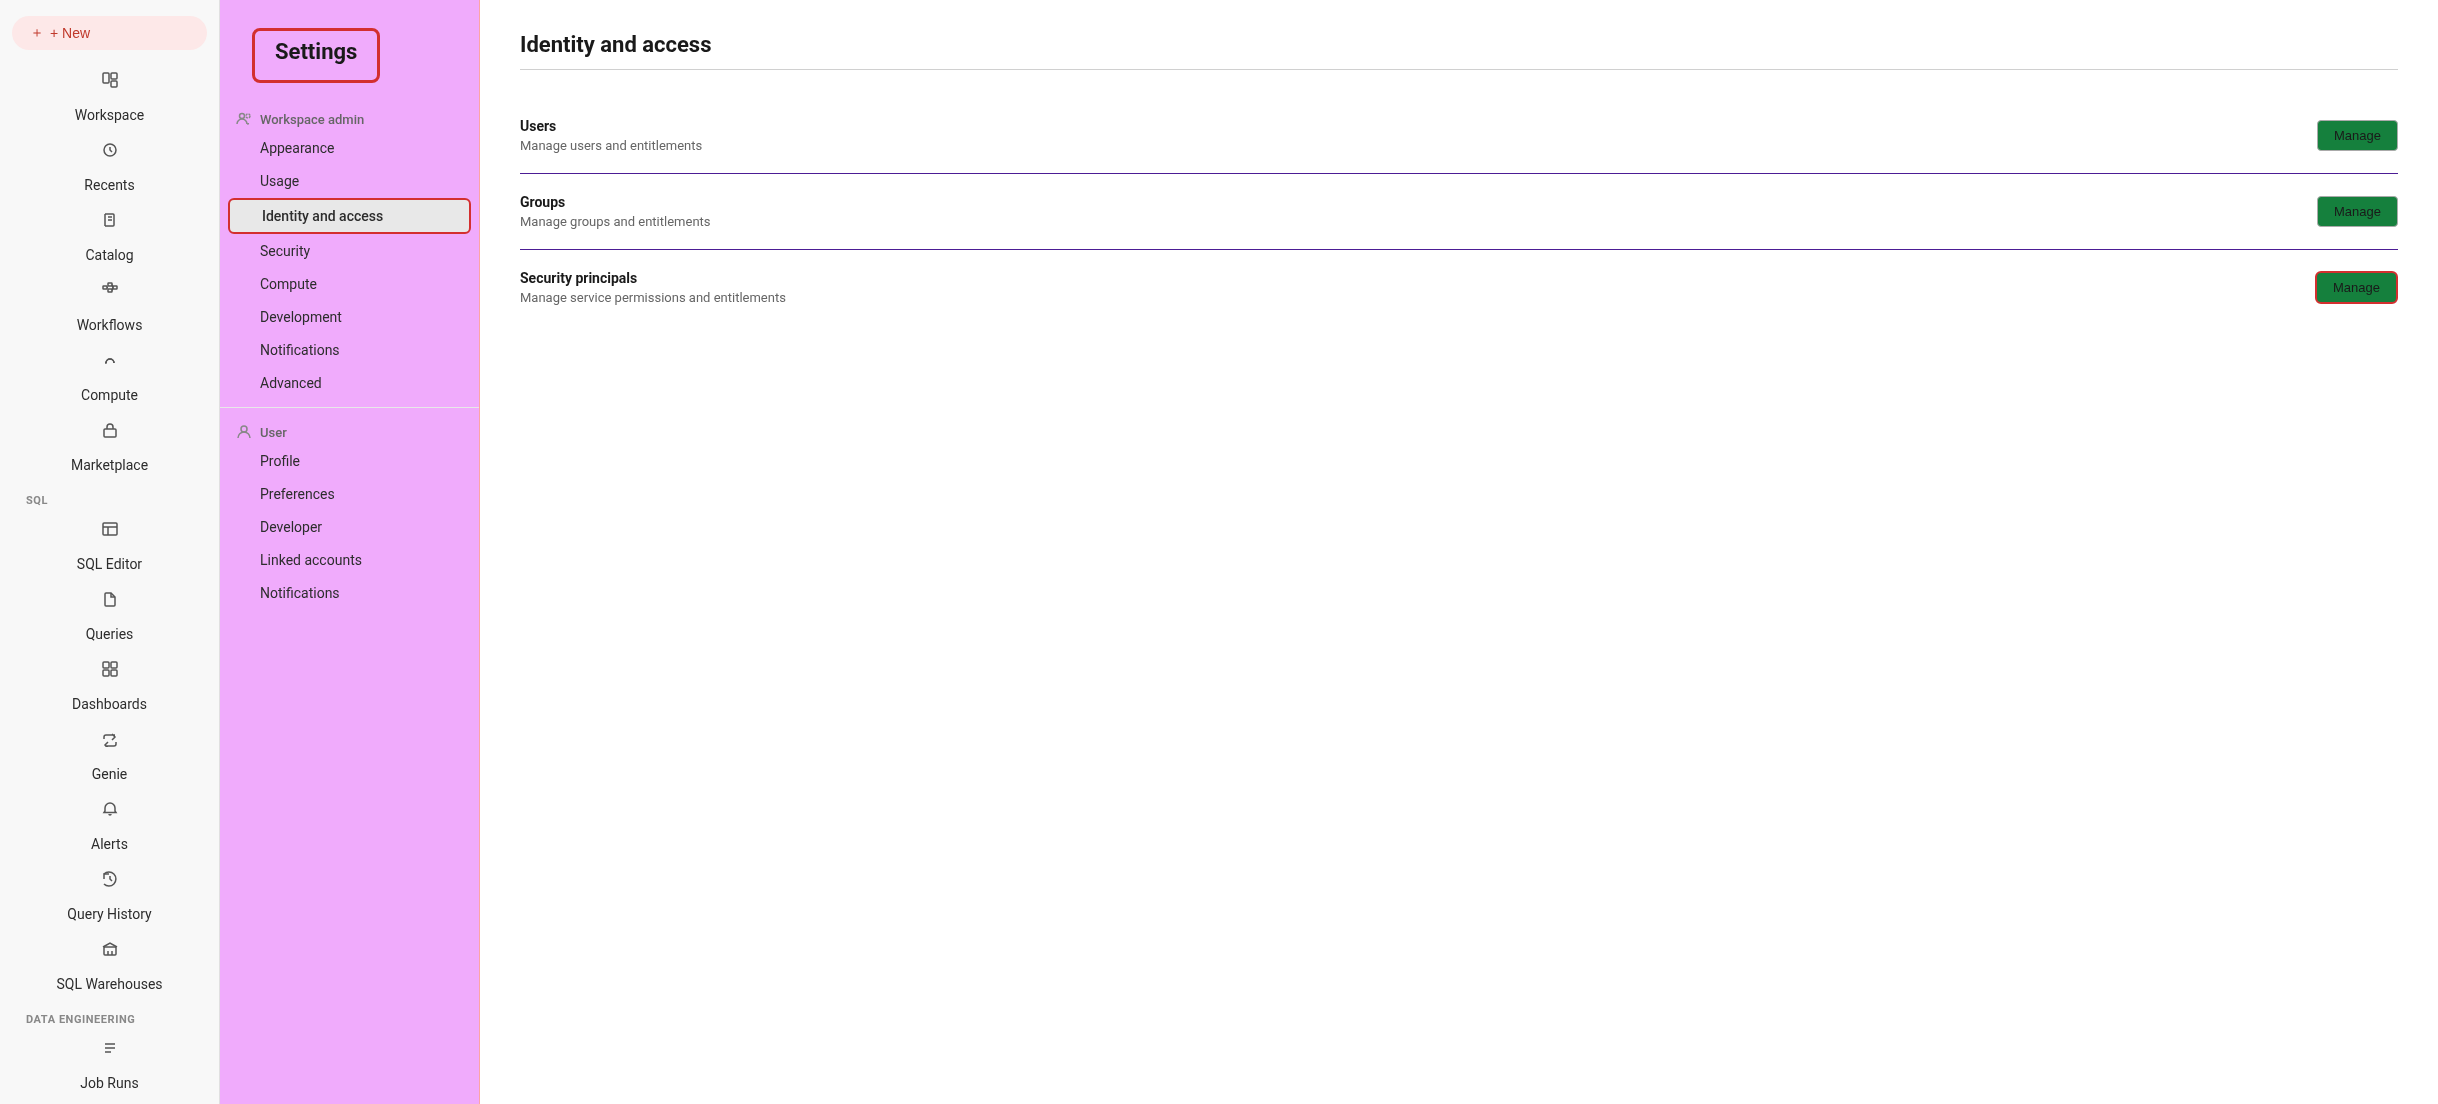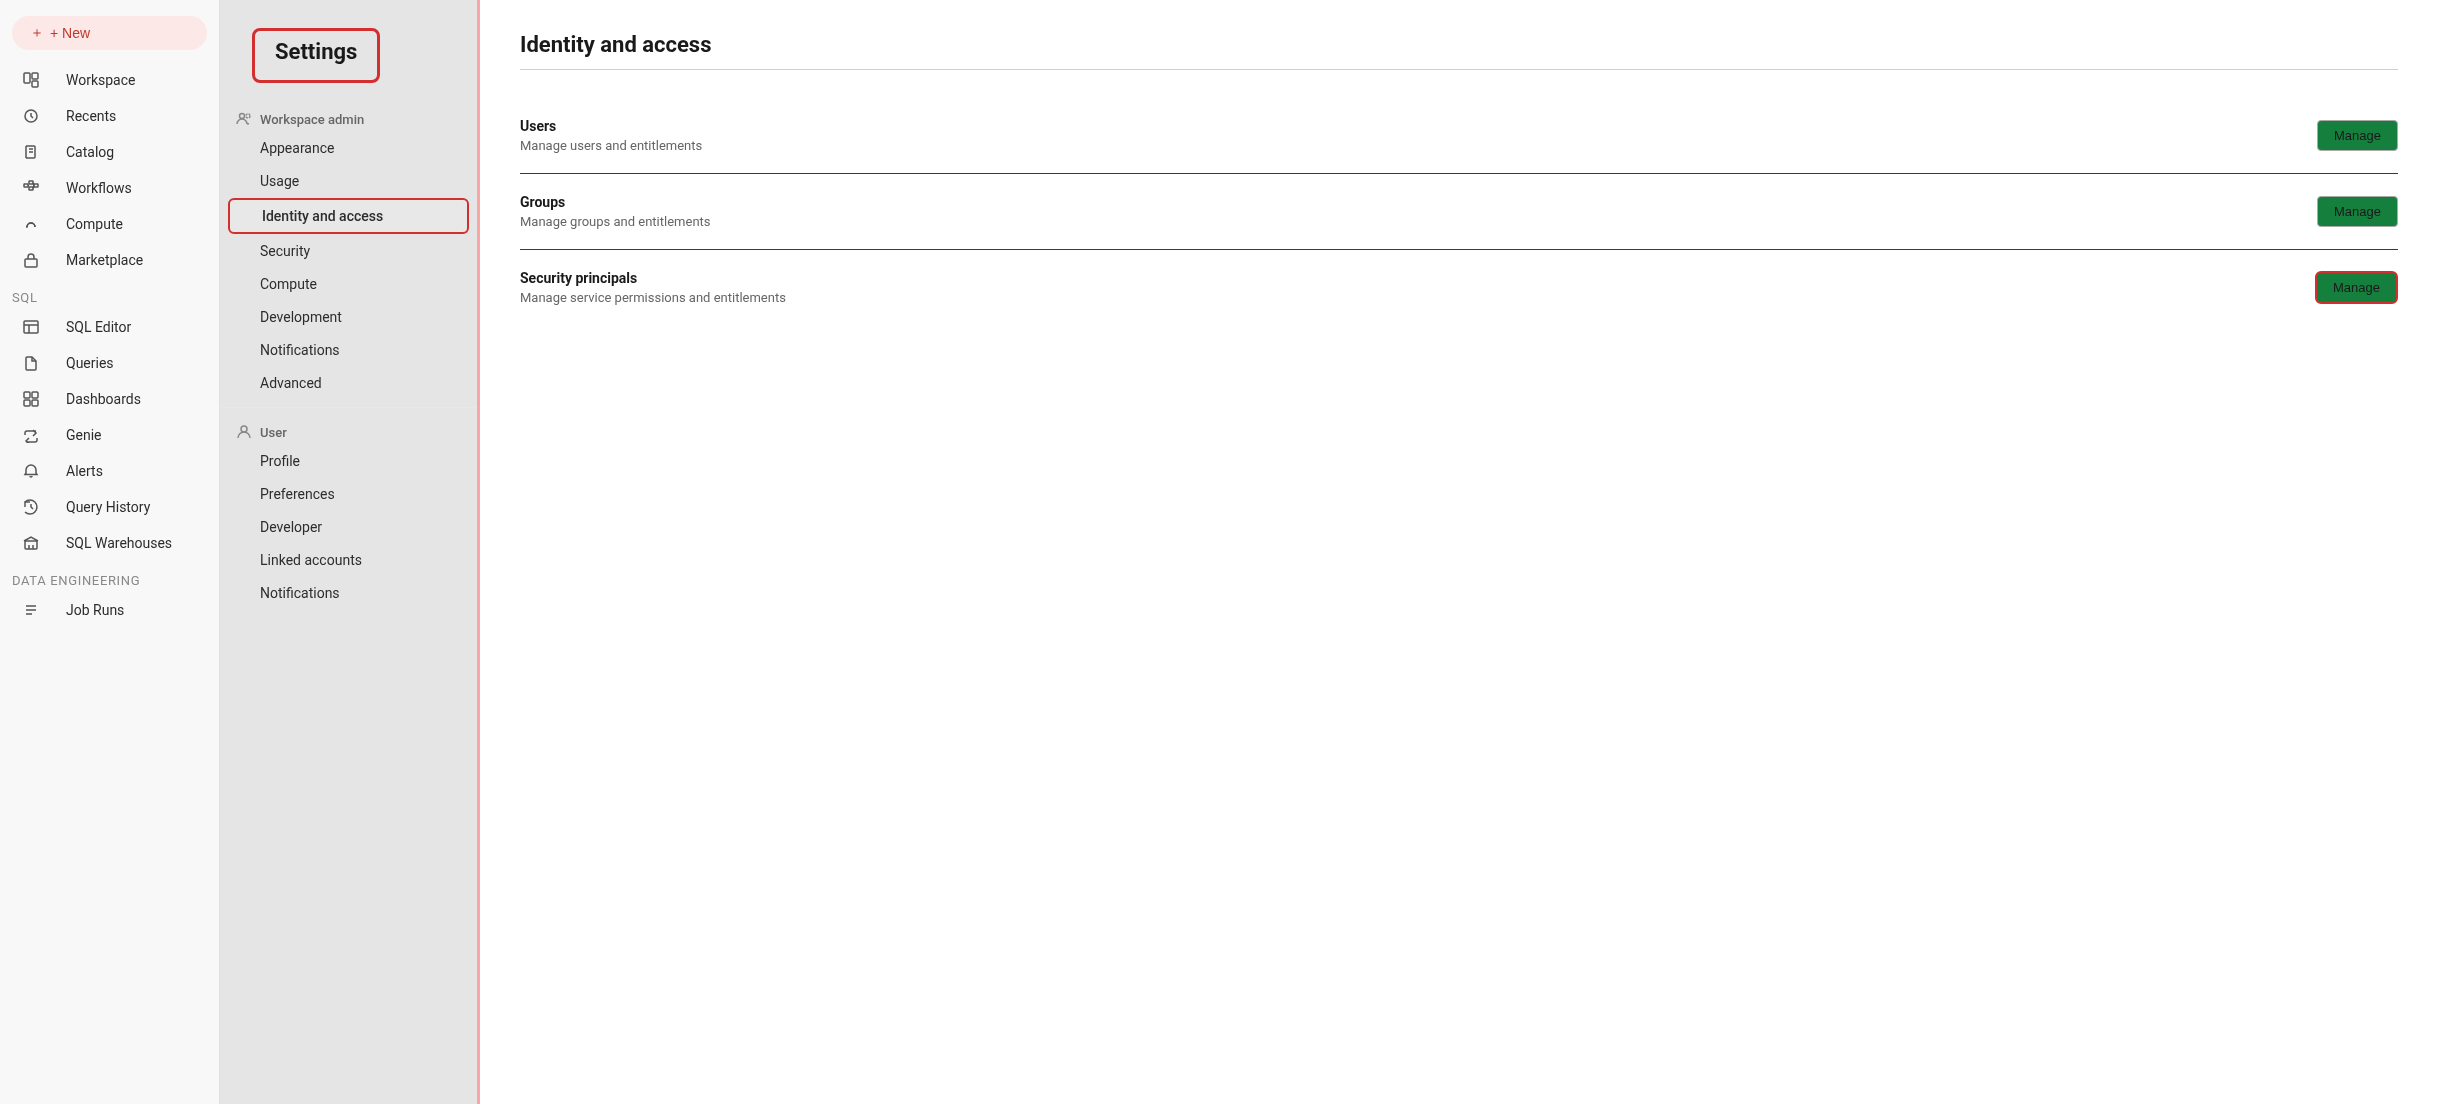--- a/index.html
+++ b/index.html
@@ -34,51 +34,52 @@
       font-weight: 500;
       color: #c0392b;
       cursor: pointer;
       display: flex;
       align-items: center;
       gap: 6px;
     }
     .sidebar-item {
       display: flex;
       align-items: center;
-      gap: 26px;
+      gap: 18px;
       padding: 8px 16px;
       cursor: pointer;
       border-radius: 6px;
       margin: 1px 6px;
       color: #2d2d2d;
       font-size: 14px;
+      flex-direction: column;
     }
     .sidebar-item .icon {
       width: 18px;
       height: 18px;
       display: flex;
       align-items: center;
       justify-content: center;
       flex-shrink: 0;
       color: #555;
     }
     .sidebar-section-label {
-      padding: 12px 16px 4px 12px;
-      font-size: 13px;
+      padding: 12px 16px 4px 26px;
+      font-size: 11px;
       color: #888;
-      font-weight: 400;
+      font-weight: 700;
       text-transform: uppercase;
       letter-spacing: 0.05em;
     }
 
     
     .settings-panel {
       width: 260px;
-      border-right: 3px solid #fca5a5;
-      background: #e5e5e5;
+      border-right: 1px solid #fca5a5;
+      background: #f0abfc;
       padding: 16px 0;
       overflow-y: auto;
       flex-shrink: 0;
     }
     .settings-title {
       font-size: 22px;
       font-weight: 700;
       padding: 8px 20px 16px 20px;
       border: 3px solid #d32f2f;
       border-radius: 8px;

